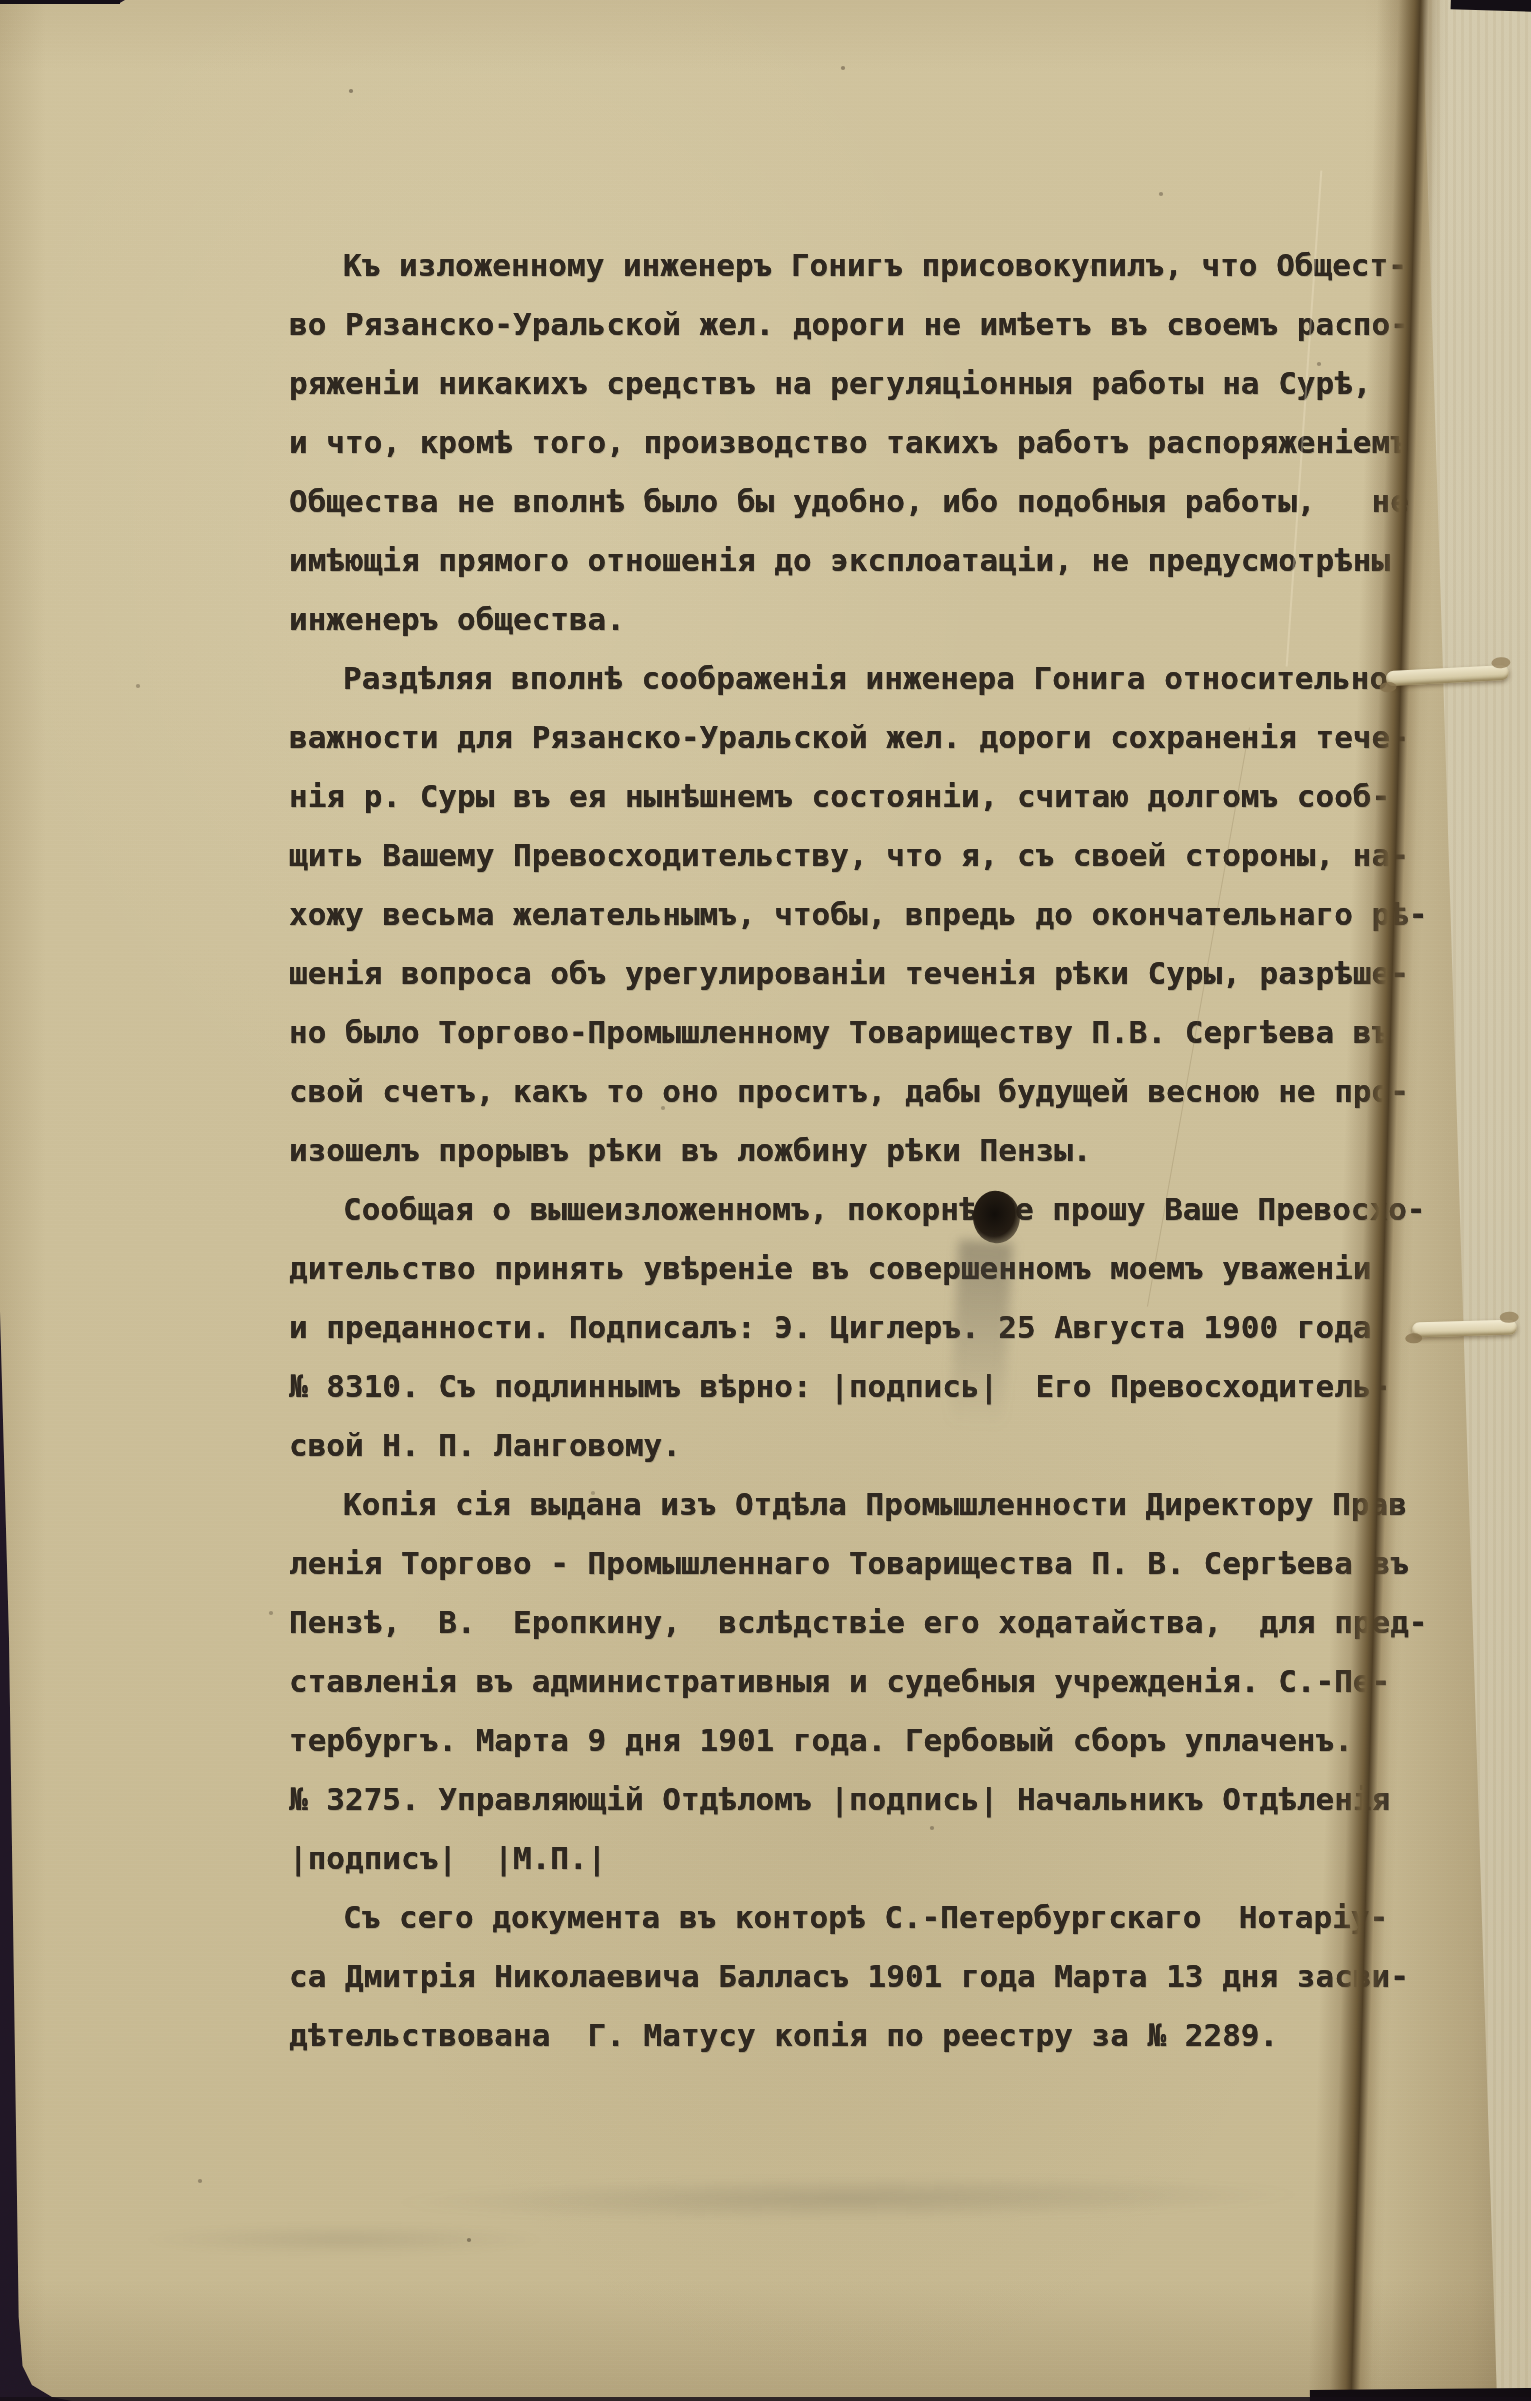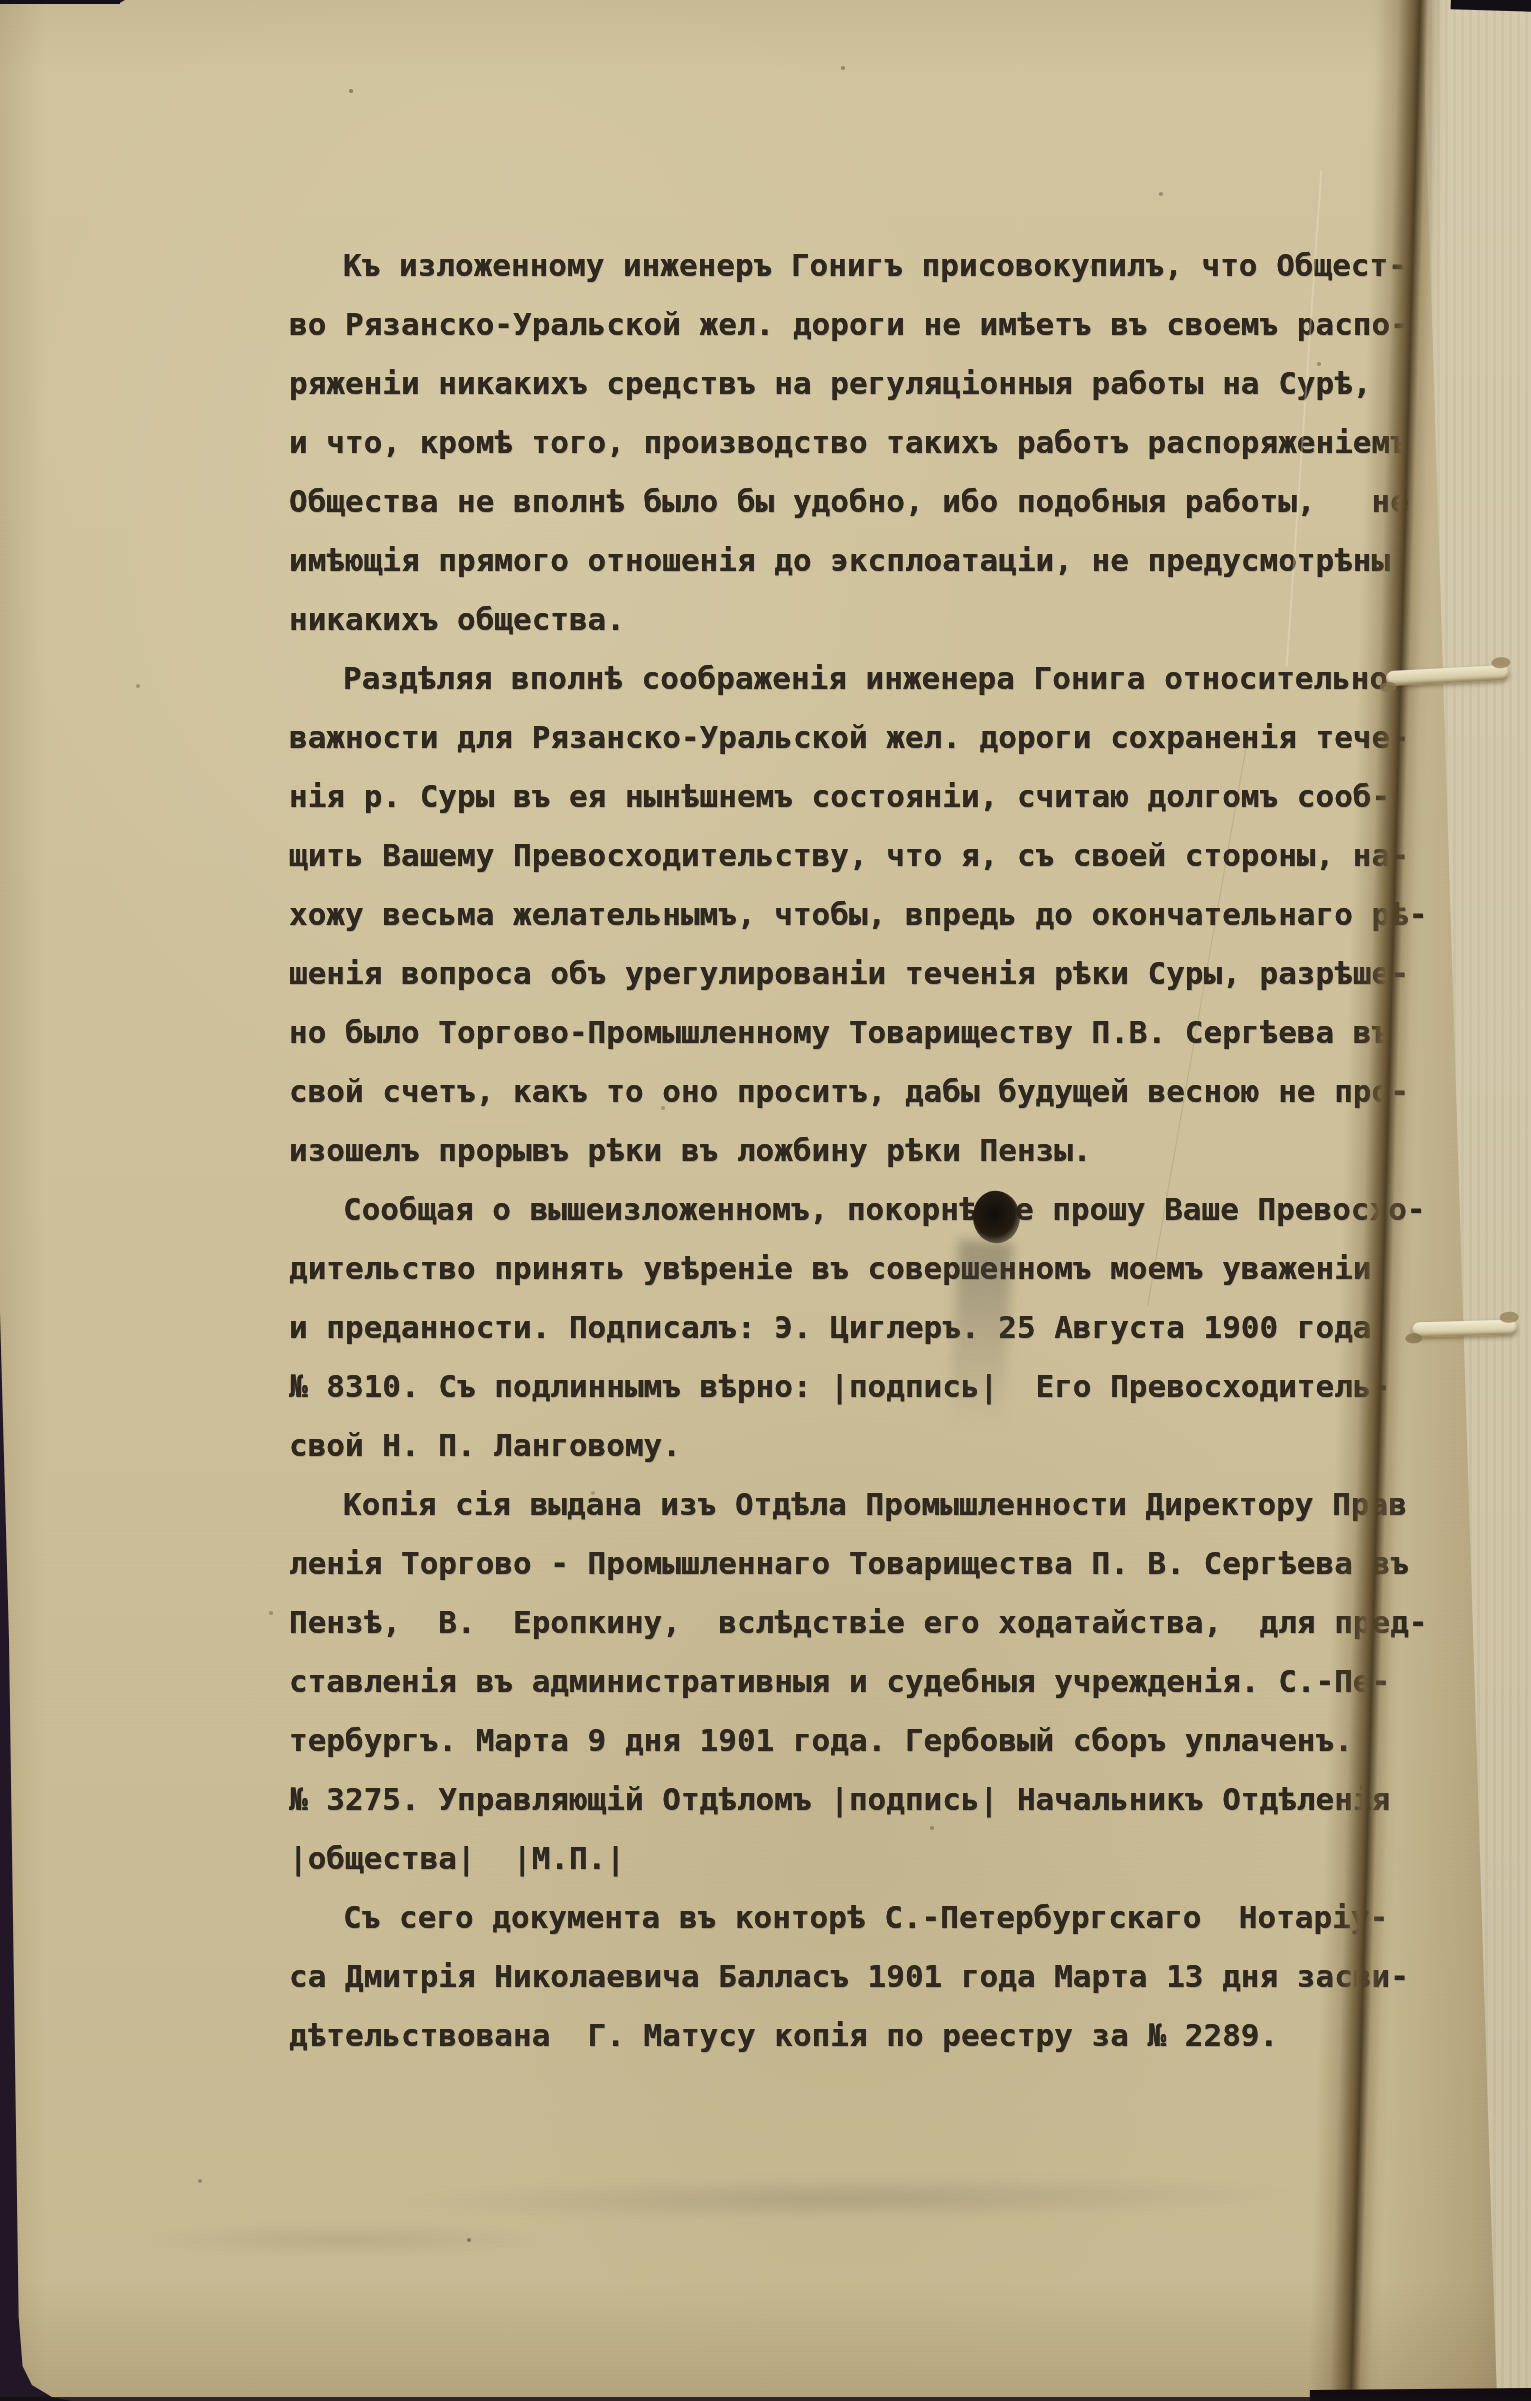--- a/index.html
+++ b/index.html
@@ -102,42 +102,42 @@
   <div class="page1">
     <div class="page1-shade"></div>
 
     <div class="textblock">
       <div class="line indent">Къ изложенному инженеръ Гонигъ присовокупилъ, что Общест-</div>
       <div class="line">во Рязанско-Уральской жел. дороги не имѣетъ въ своемъ распо-</div>
       <div class="line">ряженіи никакихъ средствъ на регуляціонныя работы на Сурѣ,</div>
       <div class="line">и что, кромѣ того, производство такихъ работъ распоряженіемъ</div>
       <div class="line">Общества не вполнѣ было бы удобно, ибо подобныя работы,   не</div>
       <div class="line">имѣющія прямого отношенія до эксплоатаціи, не предусмотрѣны</div>
-      <div class="line">никакихъ общества.</div>
+      <div class="line">инженеръ общества.</div>
       <div class="line indent">Раздѣляя вполнѣ соображенія инженера Гонига относительно</div>
       <div class="line">важности для Рязанско-Уральской жел. дороги сохраненія тече-</div>
       <div class="line">нія р. Суры въ ея нынѣшнемъ состояніи, считаю долгомъ сооб-</div>
       <div class="line">щить Вашему Превосходительству, что я, съ своей стороны, на-</div>
       <div class="line">хожу весьма желательнымъ, чтобы, впредь до окончательнаго рѣ-</div>
       <div class="line">шенія вопроса объ урегулированіи теченія рѣки Суры, разрѣше-</div>
       <div class="line">но было Торгово-Промышленному Товариществу П.В. Сергѣева въ</div>
       <div class="line">свой счетъ, какъ то оно проситъ, дабы будущей весною не про-</div>
       <div class="line">изошелъ прорывъ рѣки въ ложбину рѣки Пензы.</div>
       <div class="line indent">Сообщая о вышеизложенномъ, покорнѣйше прошу Ваше Превосхо-</div>
       <div class="line">дительство принять увѣреніе въ совершенномъ моемъ уваженіи</div>
       <div class="line">и преданности. Подписалъ: Э. Циглеръ. 25 Августа 1900 года</div>
       <div class="line">№ 8310. Съ подлиннымъ вѣрно: |подпись|  Его Превосходитель-</div>
       <div class="line">свой Н. П. Ланговому.</div>
       <div class="line indent">Копія сія выдана изъ Отдѣла Промышленности Директору Прав</div>
       <div class="line">ленія Торгово - Промышленнаго Товарищества П. В. Сергѣева въ</div>
       <div class="line">Пензѣ,  В.  Еропкину,  вслѣдствіе его ходатайства,  для пред-</div>
       <div class="line">ставленія въ административныя и судебныя учрежденія. С.-Пе-</div>
       <div class="line">тербургъ. Марта 9 дня 1901 года. Гербовый сборъ уплаченъ.</div>
       <div class="line">№ 3275. Управляющій Отдѣломъ |подпись| Начальникъ Отдѣленія</div>
-      <div class="line">|общества|  |М.П.|</div>
+      <div class="line">|подписъ|  |М.П.|</div>
       <div class="line indent">Съ сего документа въ конторѣ С.-Петербургскаго  Нотаріу-</div>
       <div class="line">са Дмитрія Николаевича Балласъ 1901 года Марта 13 дня засви-</div>
       <div class="line">дѣтельствована  Г. Матусу копія по реестру за № 2289.</div>
     </div>
 
     <div class="blot"></div>
     <div class="smudge"></div>
     <div class="bleed1"></div>
     <div class="bleed2"></div>
     <div class="scratch1"></div>

